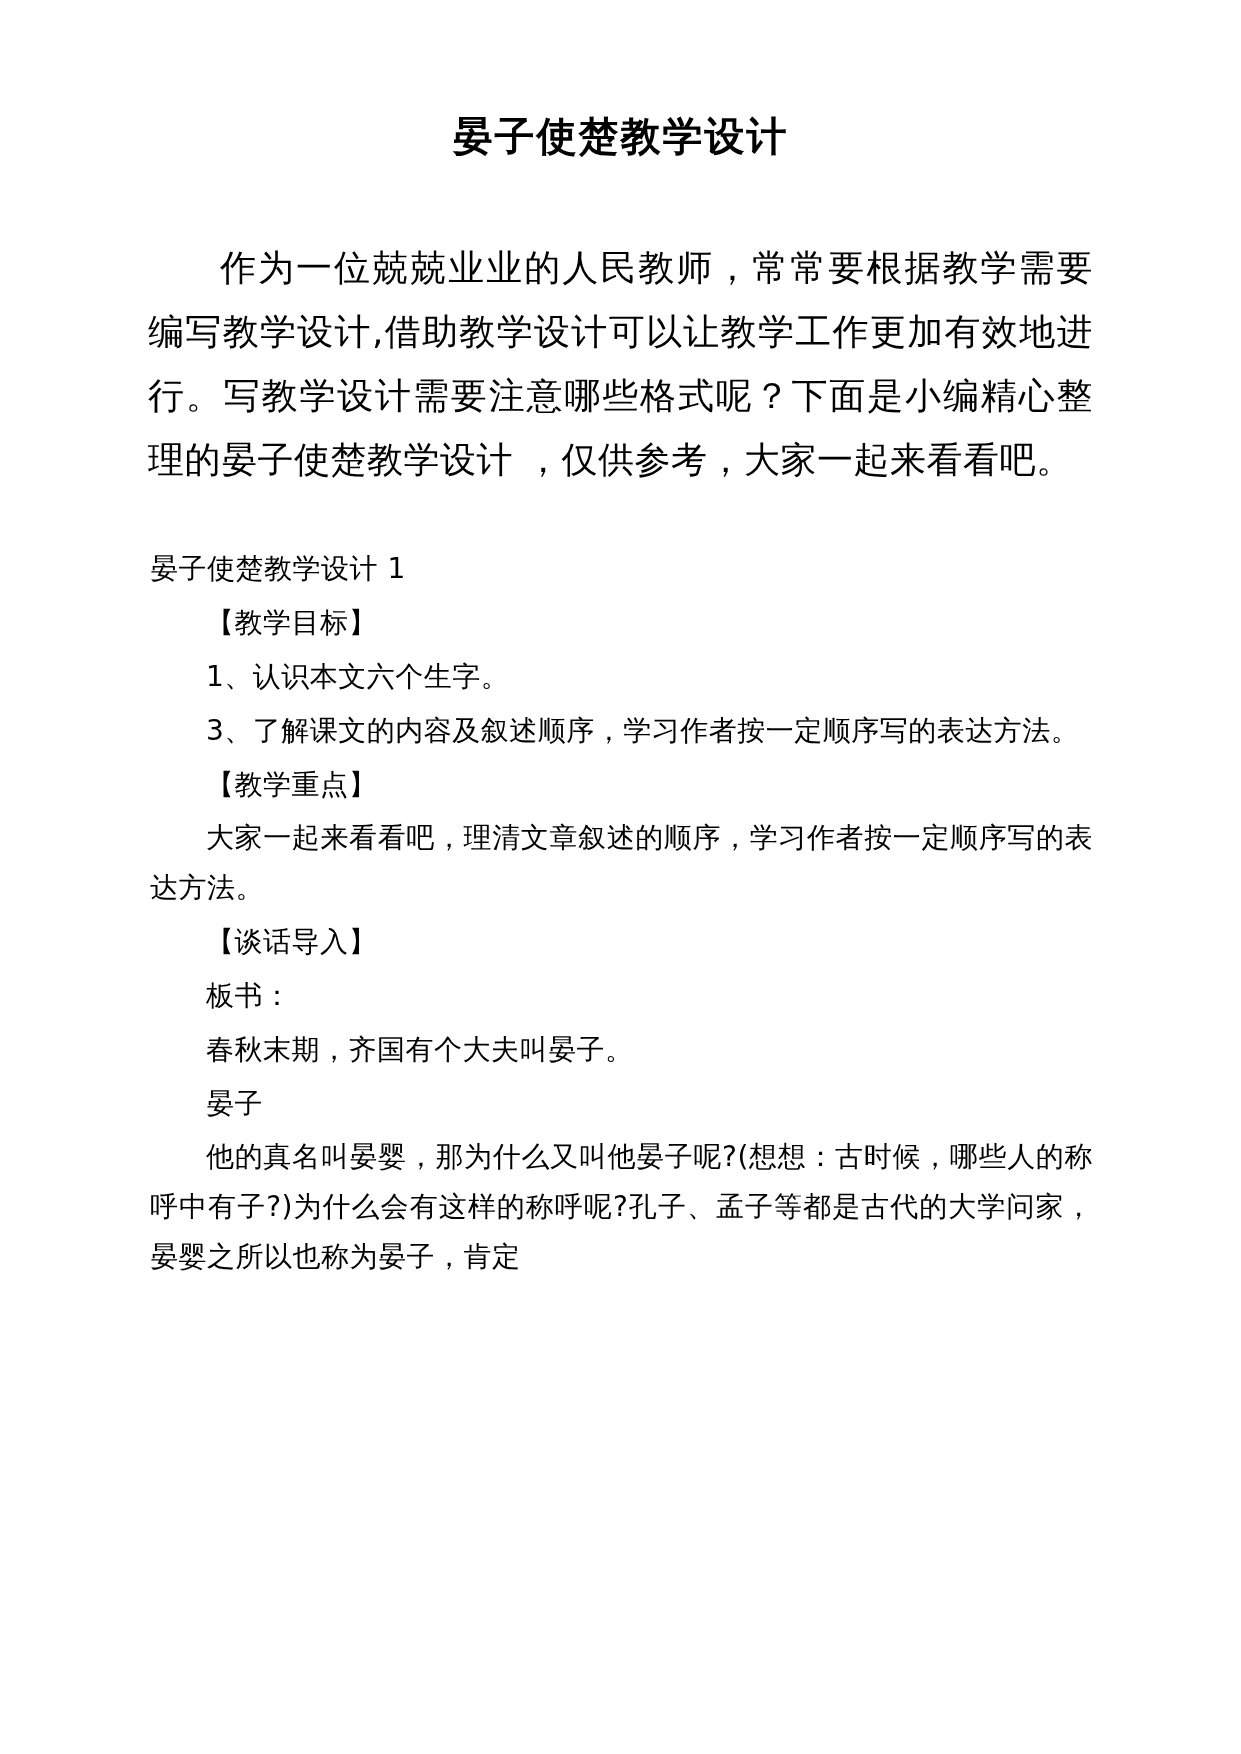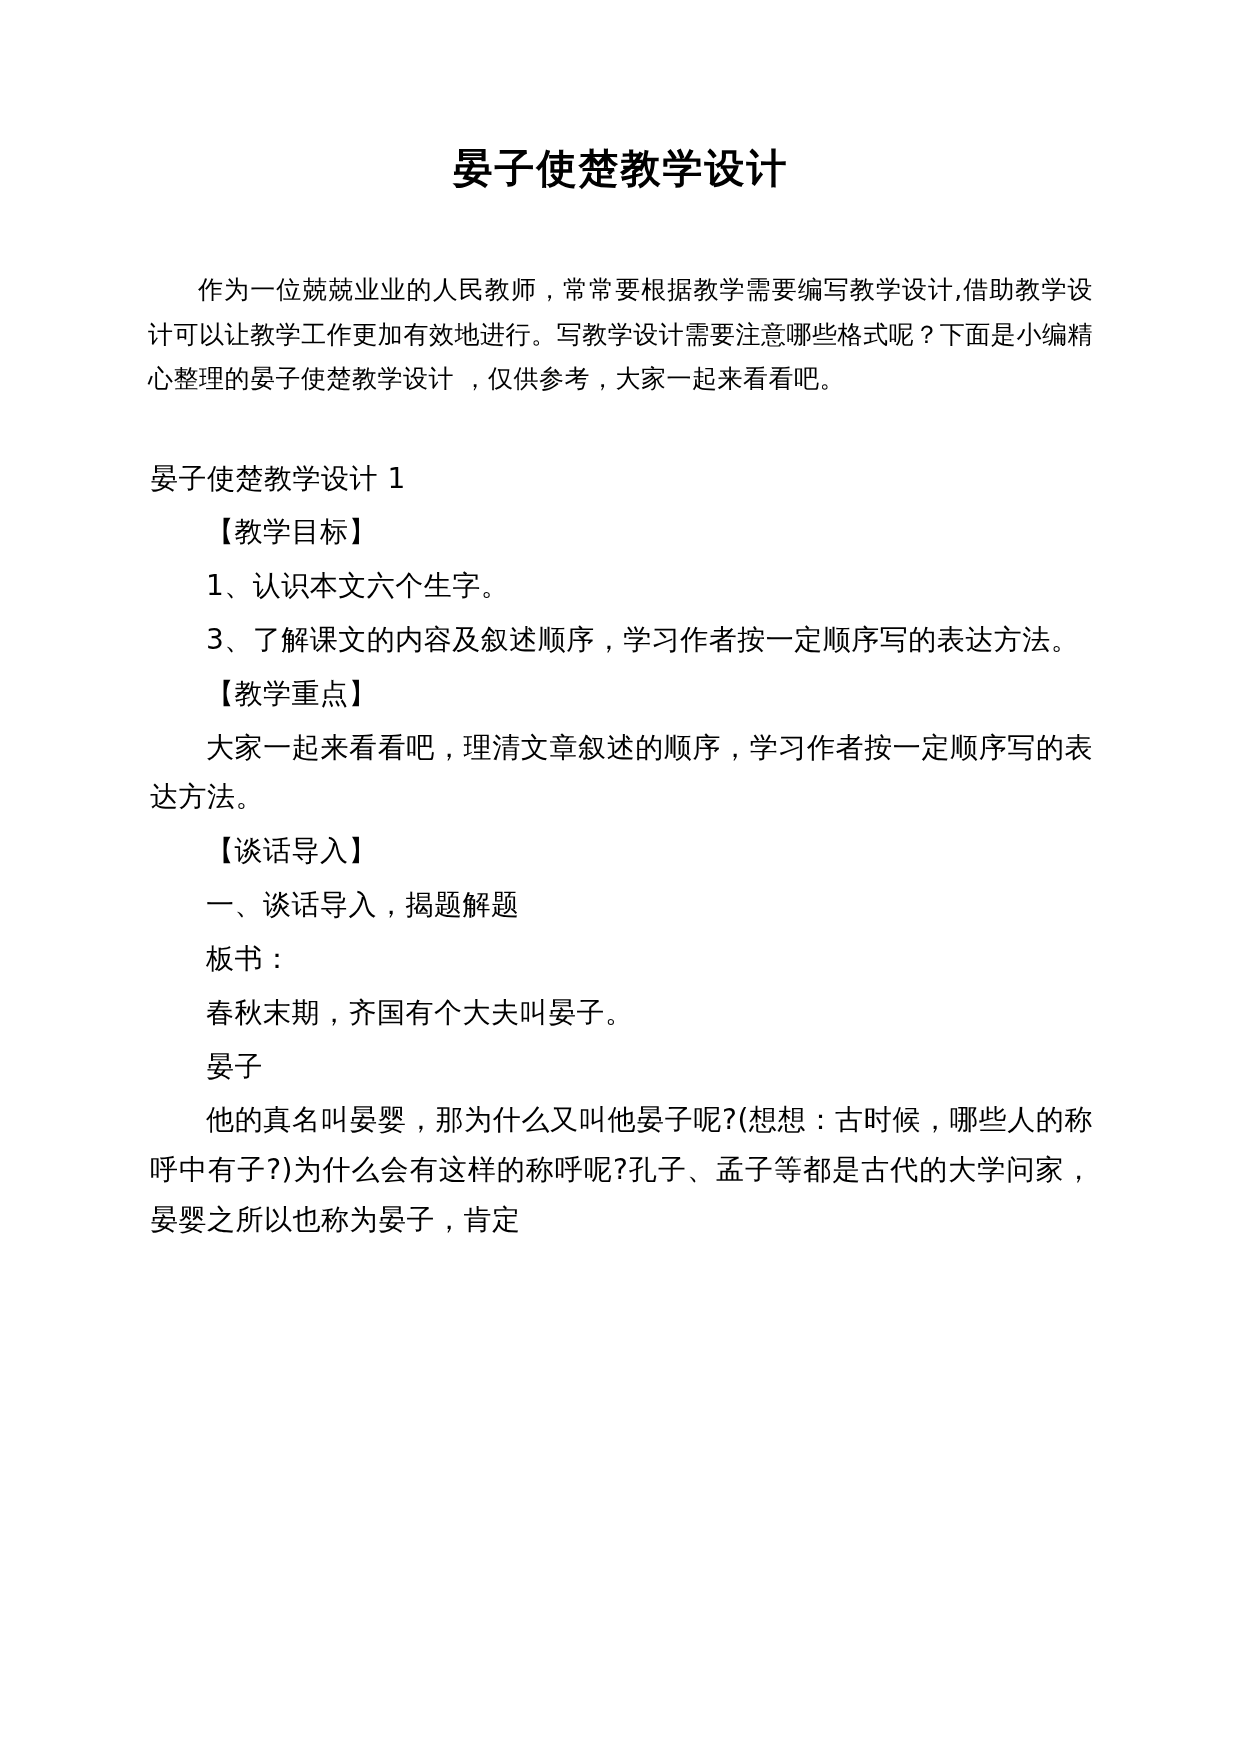--- a/index.html
+++ b/index.html
@@ -11,34 +11,34 @@
     width: 1241px;
     height: 1754px;
     font-family: "DejaVu Sans", sans-serif;
     color: #000000;
     overflow: hidden;
   }
   .page {
     box-sizing: border-box;
     width: 1241px;
     height: 1295px;
-    padding: 120px 148px 0 148px;
+    padding: 88px 148px 0 148px;
     background: #ffffff;
   }
   .doc-title {
     font-size: 40px;
     font-weight: bold;
     text-align: center;
     letter-spacing: 2px;
     margin: 20px 0 0 0;
     line-height: 1.4;
   }
   .intro {
     margin-top: 72px;
-    font-size: 25px;
+    font-size: 36px;
     line-height: 1.78;
     text-align: justify;
     letter-spacing: 0.5px;
   }
   .intro p {
     margin: 0;
     text-indent: 2em;
   }
   .body-block {
     margin-top: 52px;
@@ -71,20 +71,19 @@
   </div>
 
   <div class="body-block">
     <p class="noindent just">晏子使楚教学设计 1</p>
     <p class="indent just">【教学目标】</p>
     <p class="indent just">1、认识本文六个生字。</p>
     <p class="indent just">3、了解课文的内容及叙述顺序，学习作者按一定顺序写的表达方法。</p>
     <p class="indent just">【教学重点】</p>
     <p class="indent just">大家一起来看看吧，理清文章叙述的顺序，学习作者按一定顺序写的表达方法。</p>
     <p class="indent just">【谈话导入】</p>
-    <p class="indent just">一、谈话导入，揭题解题</p>
     <p class="indent just">板书：</p>
     <p class="indent just">春秋末期，齐国有个大夫叫晏子。</p>
     <p class="indent just">晏子</p>
     <p class="indent just">他的真名叫晏婴，那为什么又叫他晏子呢?(想想：古时候，哪些人的称呼中有子?)为什么会有这样的称呼呢?孔子、孟子等都是古代的大学问家，晏婴之所以也称为晏子，肯定</p>
   </div>
 
 </div>
 
 </body></html>

